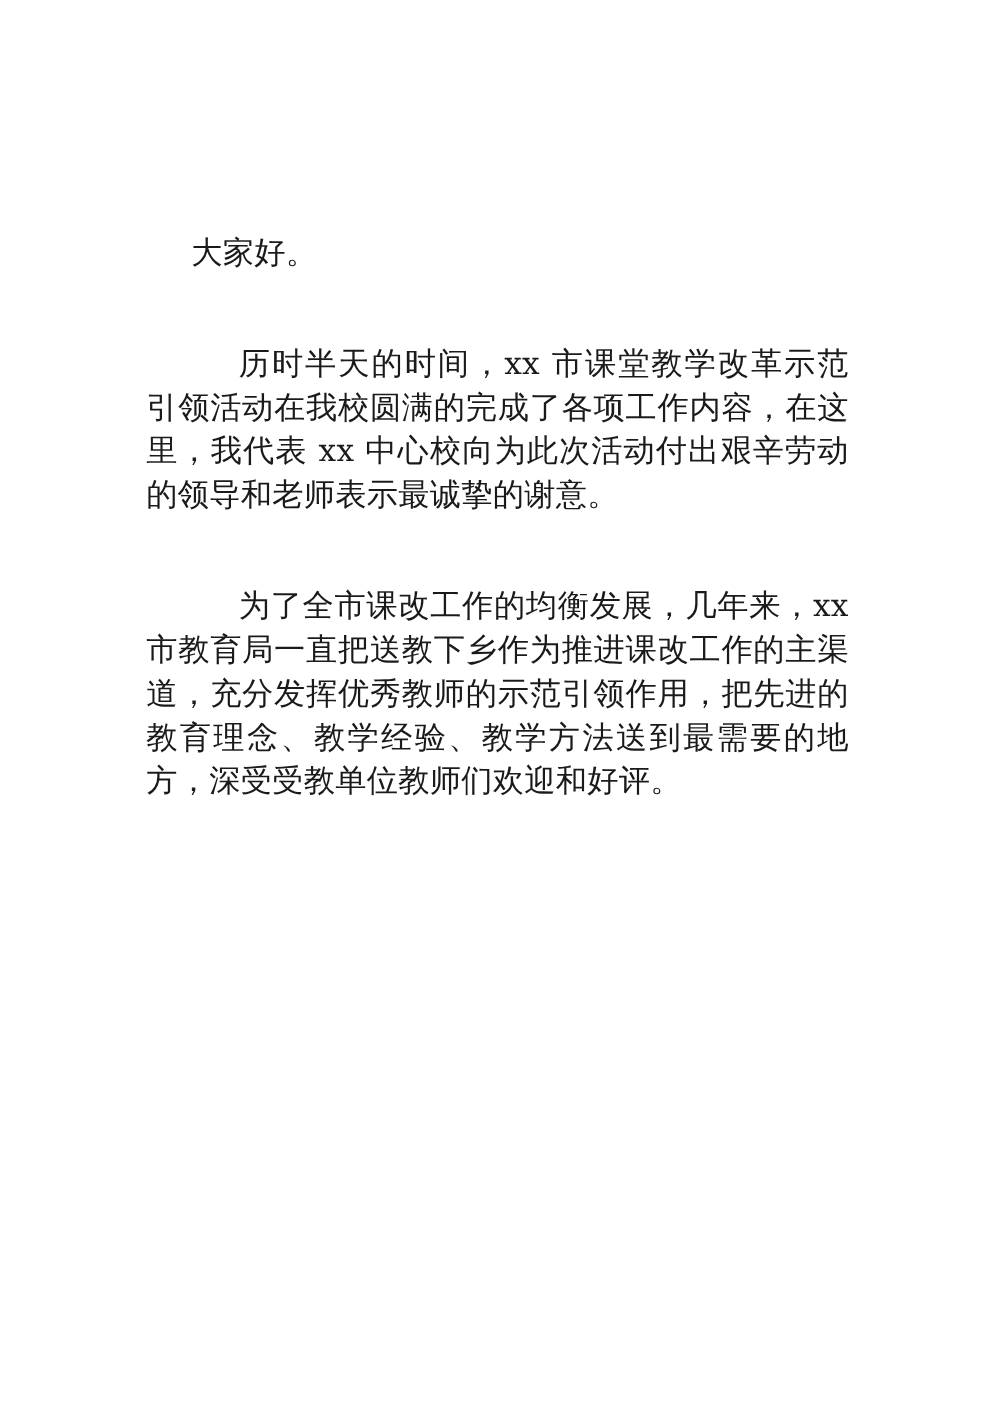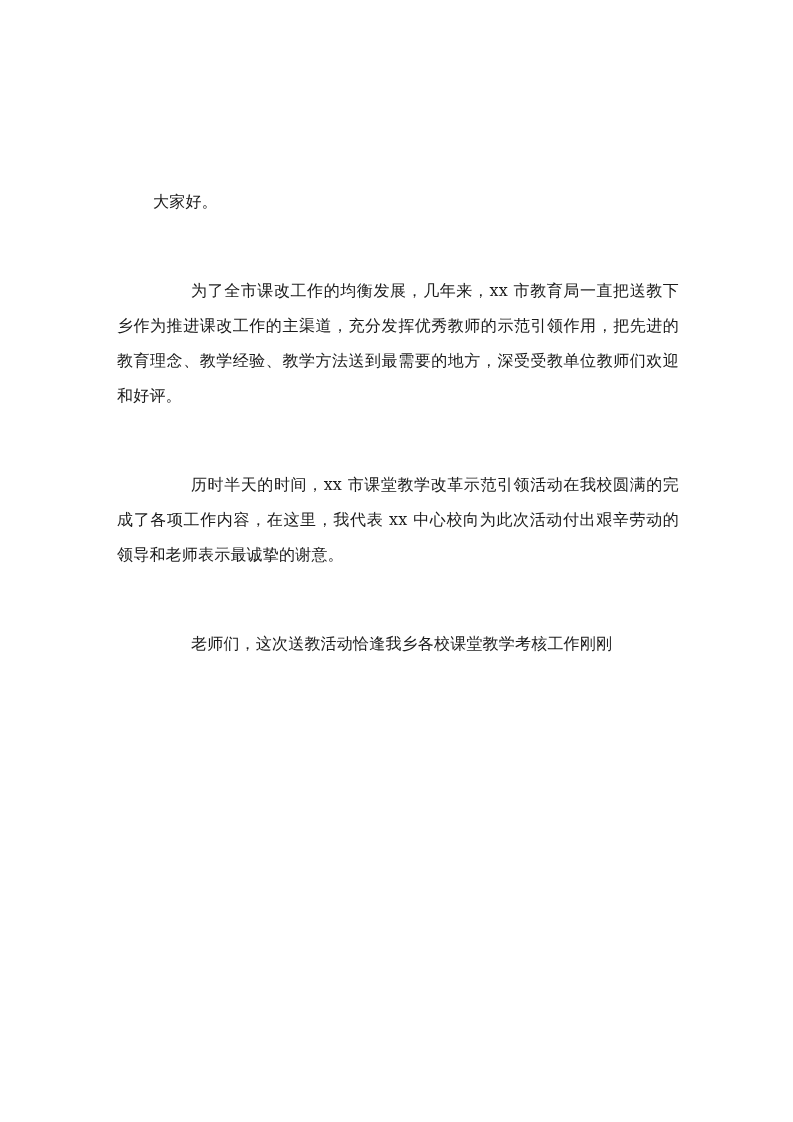--- a/index.html
+++ b/index.html
@@ -15,37 +15,36 @@
       font-family: "DejaVu Serif", "Liberation Serif", serif;
       color: #1a1a1a;
     }
     .page {
       position: absolute;
       left: 117px;
       top: 184px;
       width: 562px;
     }
     .para {
-      font-size: 16px;
+      font-size: 25px;
       line-height: 35px;
       margin: 0;
       text-align: justify;
       text-align-last: left;
       letter-spacing: 0.2px;
     }
     .greeting {
       padding-left: 36px;
       margin-bottom: 54px;
     }
     .body-para {
       text-indent: 74px;
       margin-bottom: 54px;
     }
   </style>
 </head>
 <body>
 
 <div class="page">
   <p class="para greeting">大家好。</p>
+  <p class="para body-para">历时半天的时间，xx 市课堂教学改革示范引领活动在我校圆满的完成了各项工作内容，在这里，我代表 xx 中心校向为此次活动付出艰辛劳动的领导和老师表示最诚挚的谢意。</p>
   <p class="para body-para">为了全市课改工作的均衡发展，几年来，xx 市教育局一直把送教下乡作为推进课改工作的主渠道，充分发挥优秀教师的示范引领作用，把先进的教育理念、教学经验、教学方法送到最需要的地方，深受受教单位教师们欢迎和好评。</p>
-  <p class="para body-para">历时半天的时间，xx 市课堂教学改革示范引领活动在我校圆满的完成了各项工作内容，在这里，我代表 xx 中心校向为此次活动付出艰辛劳动的领导和老师表示最诚挚的谢意。</p>
-  <p class="para body-para">老师们，这次送教活动恰逢我乡各校课堂教学考核工作刚刚</p>
 </div>
 
 </body></html>

